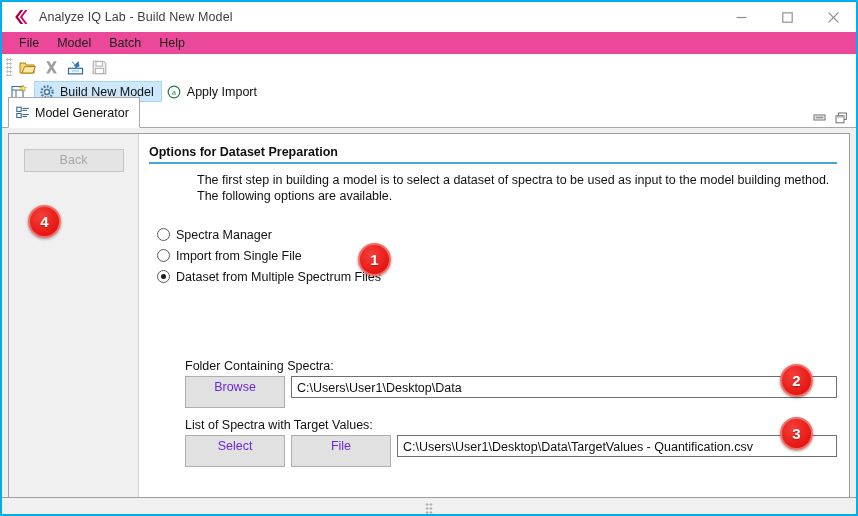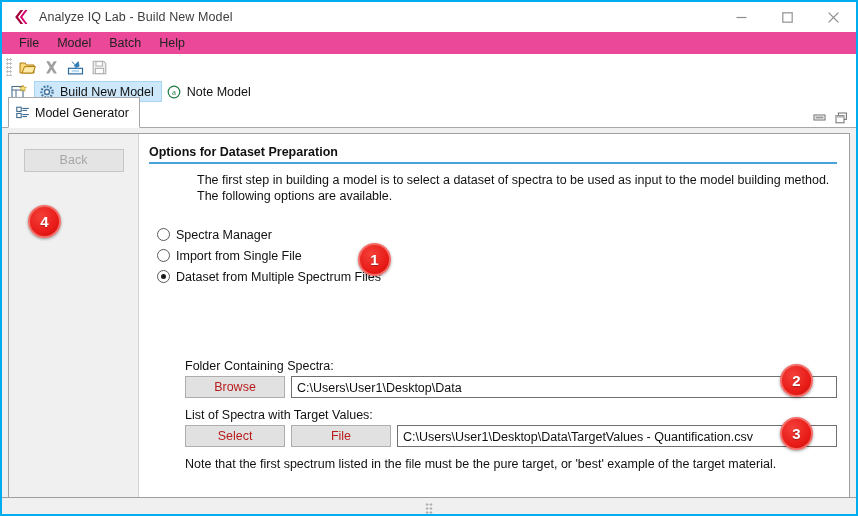--- a/index.html
+++ b/index.html
@@ -276,25 +276,25 @@
     margin-bottom: 3px;
   }
   .frow {
     display: flex;
     align-items: stretch;
     gap: 6px;
     margin-bottom: 10px;
   }
   .fbtn {
     width: 100px;
-    height: 22px;
+    height: 32px;
     line-height: 20px;
     text-align: center;
     font-size: 12.5px;
-    color: #b91c1c;
+    color: #6d28d9;
     background: #e1e1e1;
     border: 1px solid #adadad;
     cursor: default;
     flex: 0 0 auto;
   }
   .ftext {
     flex: 1;
     height: 22px;
     background: #ffffff;
     border: 1px solid #6f6f6f;
@@ -443,21 +443,21 @@
       <span>Build New Model</span>
     </div>
 
     <div class="mode-tab">
       <span class="ico">
         <svg width="14" height="14" viewBox="0 0 14 14">
           <circle cx="7" cy="7" r="5.8" fill="none" stroke="#1f7a43" stroke-width="1.2"></circle>
           <text x="7" y="10.4" font-size="9" font-family="Liberation Serif, serif" fill="#1f7a43" text-anchor="middle">a</text>
         </svg>
       </span>
-      <span>Note Model</span>
+      <span>Apply Import</span>
     </div>
   </div>
 
   <div class="tabstrip">
     <div class="etab">
       <span class="ico">
         <svg width="14" height="14" viewBox="0 0 14 14">
           <rect x="0.8" y="1.2" width="4.4" height="4.2" fill="#ffffff" stroke="#2e5d86" stroke-width="1"></rect>
           <rect x="0.8" y="7.4" width="4.4" height="4.2" fill="#ffffff" stroke="#2e5d86" stroke-width="1"></rect>
           <line x1="6.4" y1="2.4" x2="12.8" y2="2.4" stroke="#2e5d86" stroke-width="1"></line>
@@ -520,21 +520,20 @@
             <div class="ftext">C:\Users\User1\Desktop\Data</div>
           </div>
 
           <div class="flabel">List of Spectra with Target Values:</div>
           <div class="frow">
             <div class="fbtn">Select</div>
             <div class="fbtn">File</div>
             <div class="ftext">C:\Users\User1\Desktop\Data\TargetValues - Quantification.csv</div>
           </div>
 
-          <div class="fnote">Note that the first spectrum listed in the file must be the pure target, or 'best' example of the target material.</div>
         </div>
       </div>
     </div>
   </div>
 
   <div class="bottomstrip">
     <div class="vgrip"></div>
   </div>
 
   <div class="badge" style="left:356px; top:241px;">1</div>

